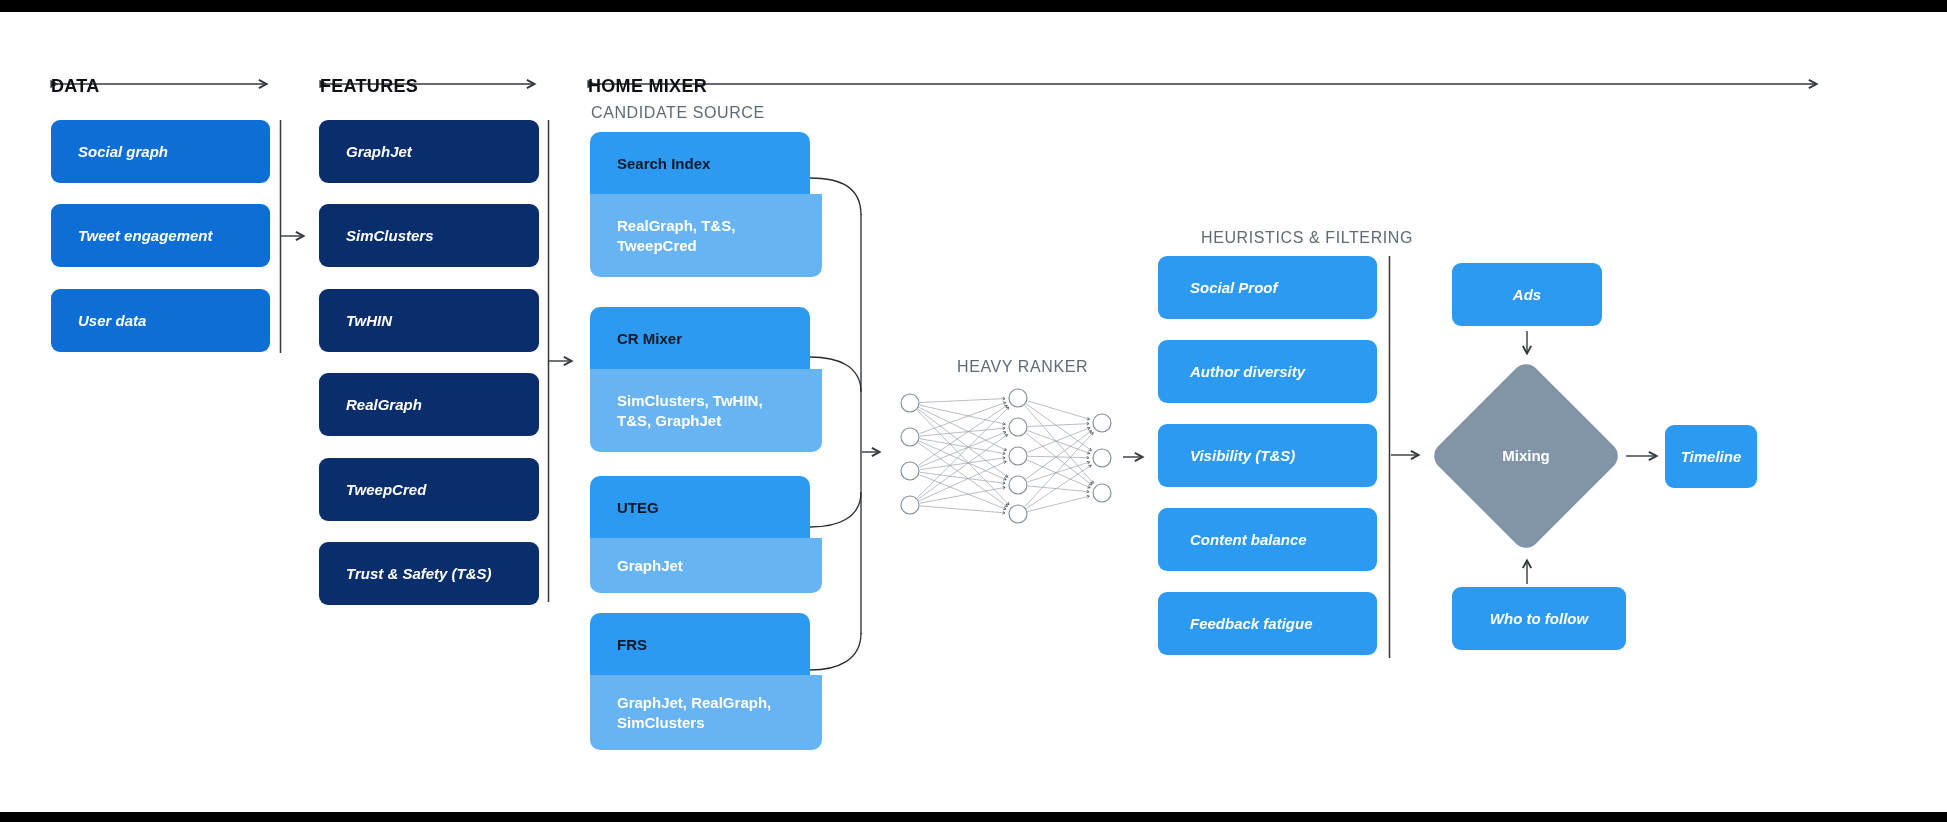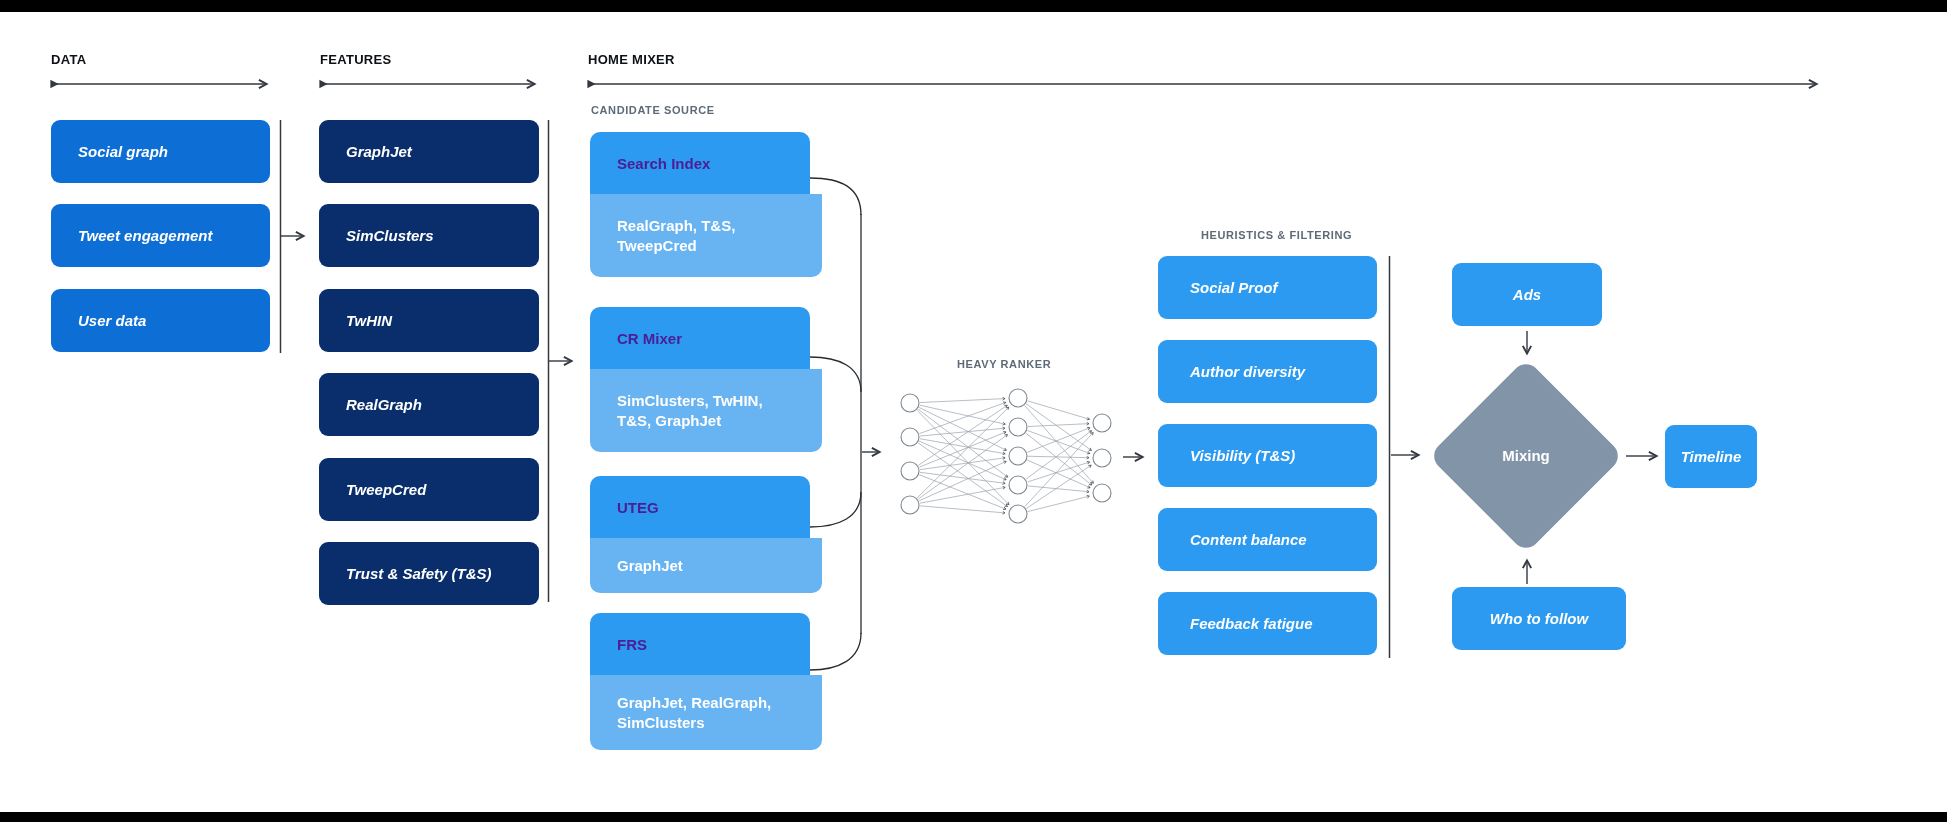--- a/index.html
+++ b/index.html
@@ -5,41 +5,41 @@
   html,body{margin:0;padding:0;background:#ffffff;}
   .stage{
     position:relative;width:1947px;height:822px;background:#fff;overflow:hidden;
     font-family:"Liberation Sans",sans-serif;
   }
   .bar{position:absolute;left:0;width:1947px;background:var(--bar,#000);}
   .bar.top{top:0;height:12px;}
   .bar.bottom{top:812px;height:10px;}
   .layer{position:absolute;left:0;top:0;}
   .sec-label{
-    position:absolute;font-size:13px;font-weight:700;color:#0d1116;letter-spacing:.3px;white-space:nowrap;
+    position:absolute;font-size:18px;font-weight:700;color:#0d1116;letter-spacing:.3px;white-space:nowrap;margin-top:24px;
   }
   .micro-label{
-    position:absolute;font-size:11px;font-weight:700;color:var(--label,#5d6a77);
+    position:absolute;font-size:16px;font-weight:400;color:var(--label,#5d6a77);
     letter-spacing:.6px;white-space:nowrap;
   }
   .box{
     position:absolute;box-sizing:border-box;display:flex;align-items:center;
     width:219px;height:63px;border-radius:9px;color:#fff;font-size:15px;font-weight:600;
     padding:0 18px 0 27px;white-space:nowrap;font-style:italic;
   }
   .box.b-data{background:var(--box-data,#0d6fd6);left:51px;}
   .box.b-feat{background:var(--box-feature,#0a2e6b);left:319px;width:220px;}
   .box.b-filter{background:var(--box-filter,#2b9af0);left:1158px;padding-left:32px;}
   .box.center{justify-content:center;padding:0;}
   .box.b-out{background:var(--box-output,#2b9af0);}
   .shead{
     position:absolute;left:590px;width:220px;height:62px;box-sizing:border-box;
     background:var(--box-source,#2b9af0);border-radius:10px 10px 0 0;
     display:flex;align-items:center;padding:0 22px 0 27px;
-    color:#4c1d95;font-size:15px;font-weight:600;white-space:nowrap;
+    color:#0f172a;font-size:15px;font-weight:600;white-space:nowrap;
   }
   .ssub{
     position:absolute;left:590px;width:232px;box-sizing:border-box;
     background:var(--box-source-sub,#68b3f2);border-radius:0 0 10px 10px;
     display:flex;align-items:center;padding:0 34px 0 27px;
     color:#fff;font-size:15px;font-weight:600;line-height:1.3;
   }
   .diamond-label{
     position:absolute;left:1426px;top:447px;width:200px;text-align:center;
     color:#fff;font-size:15px;font-weight:600;line-height:18px;

